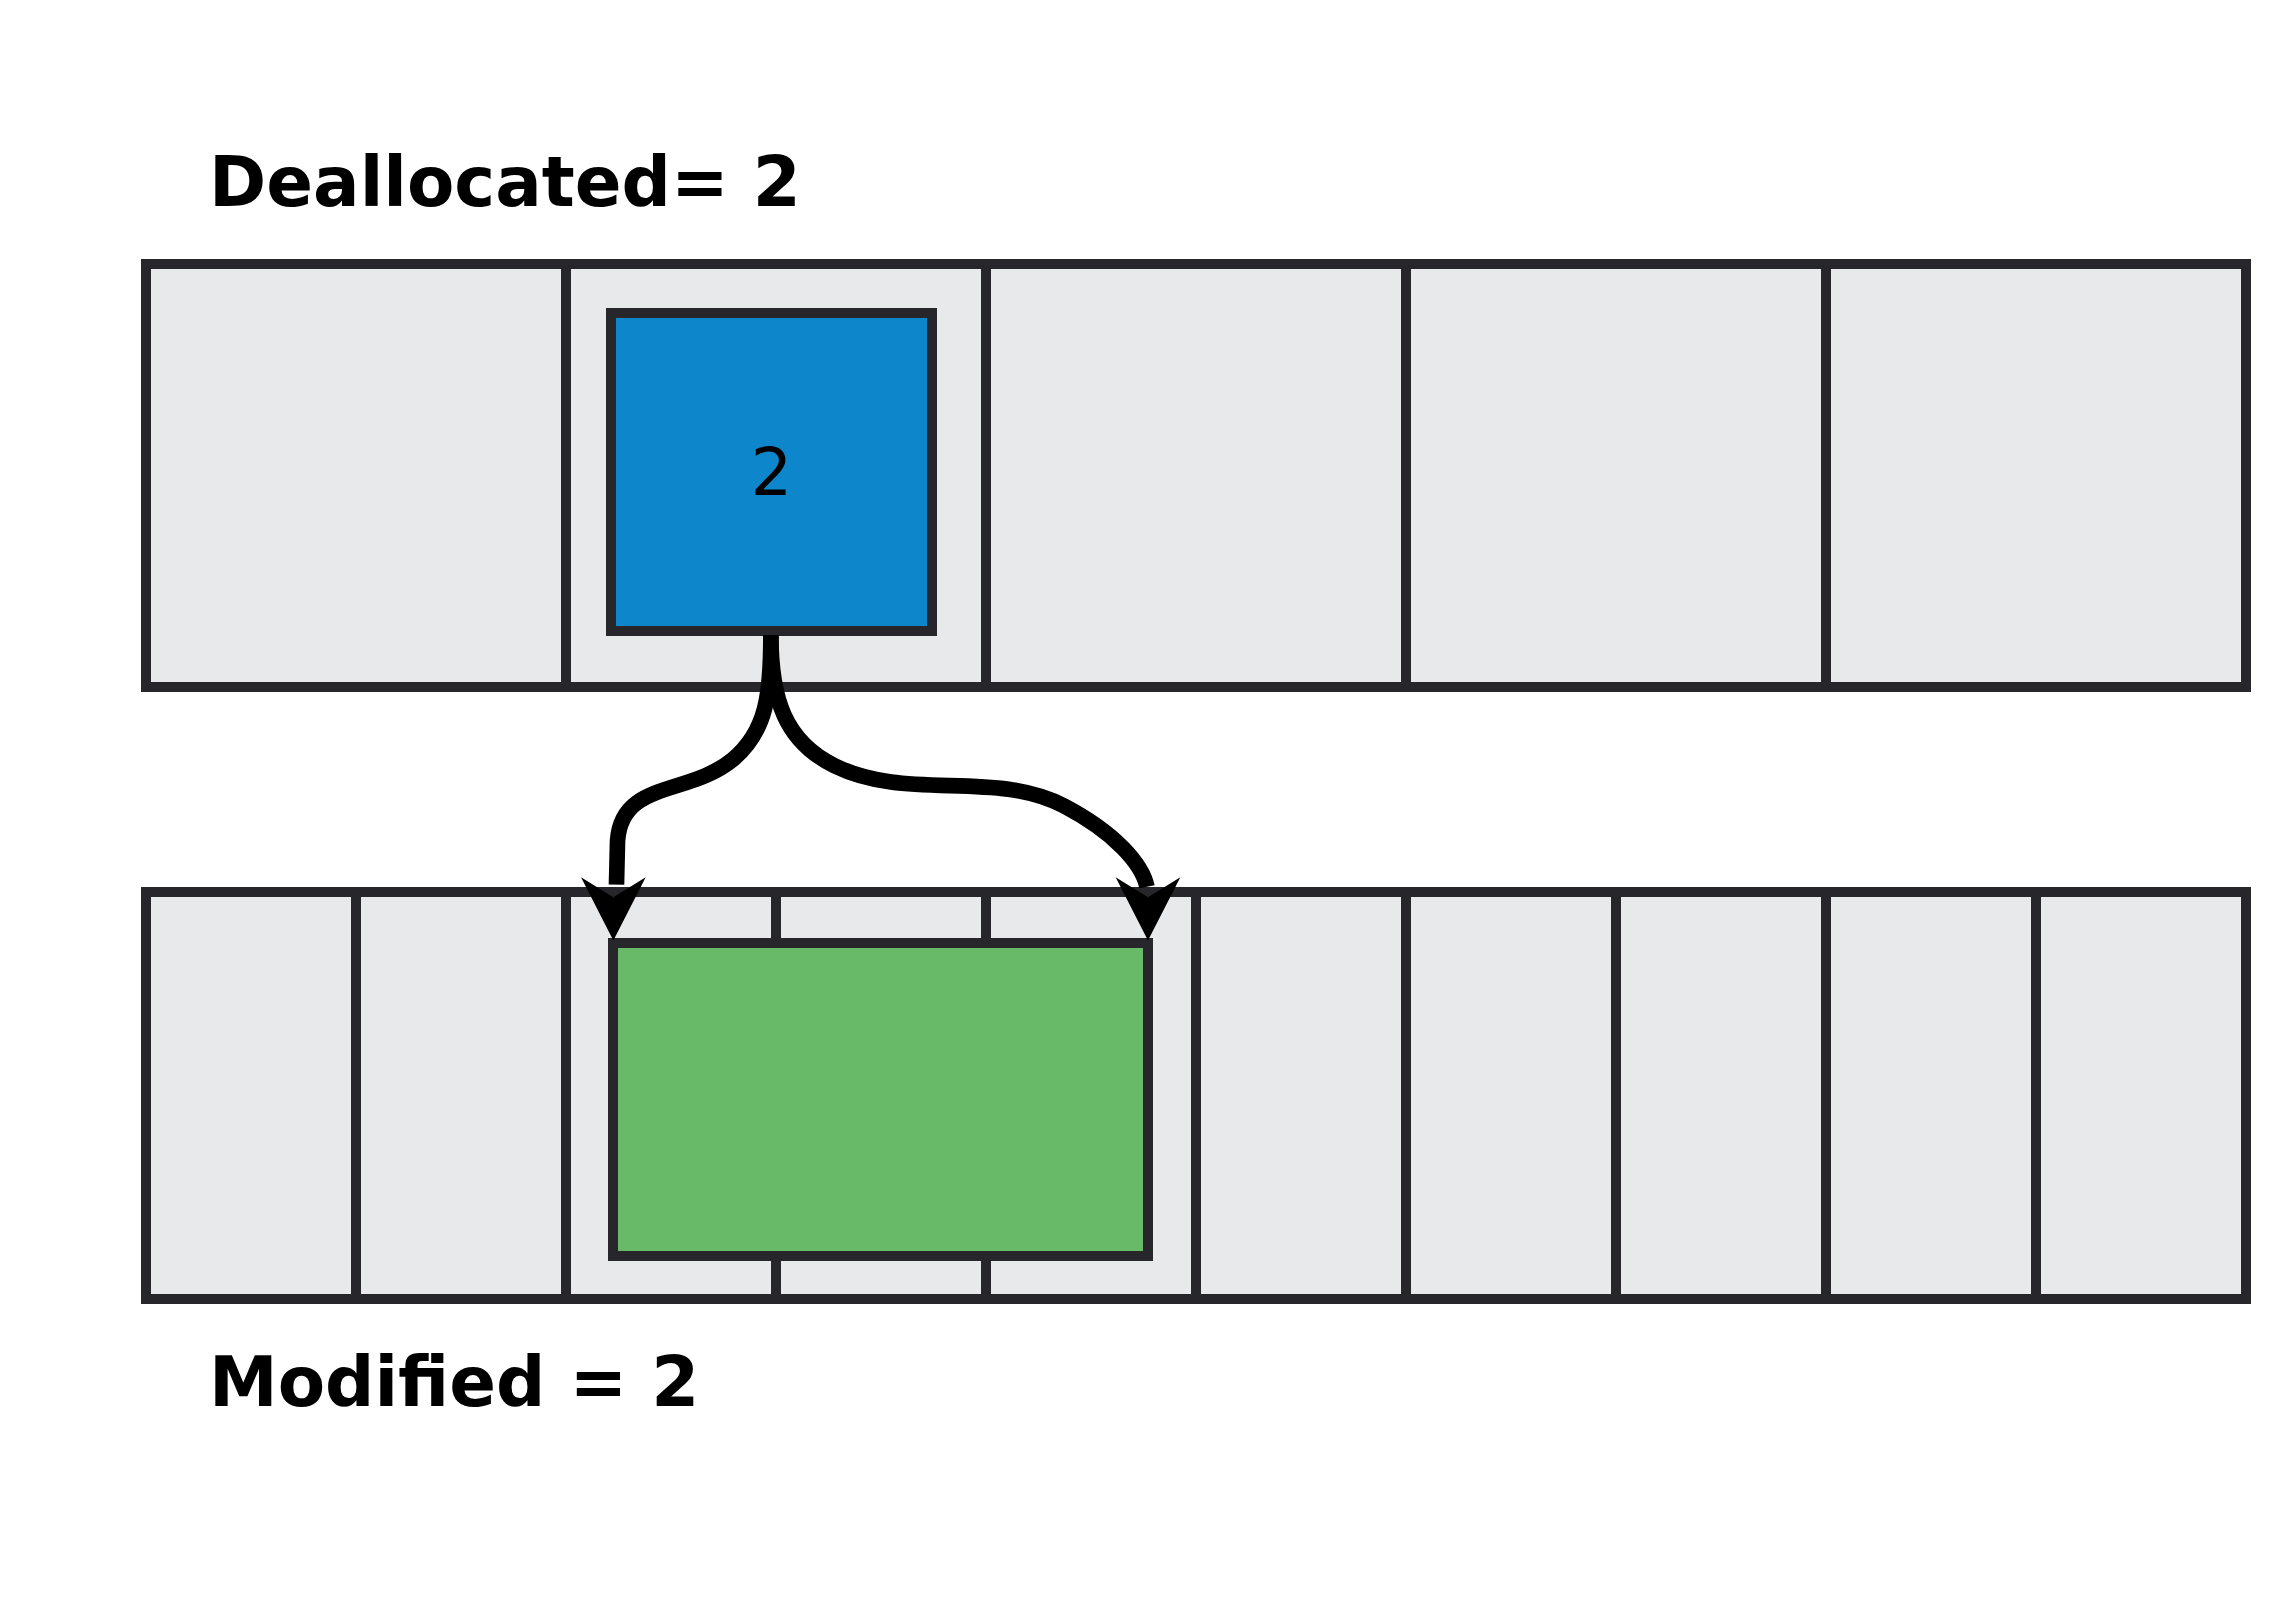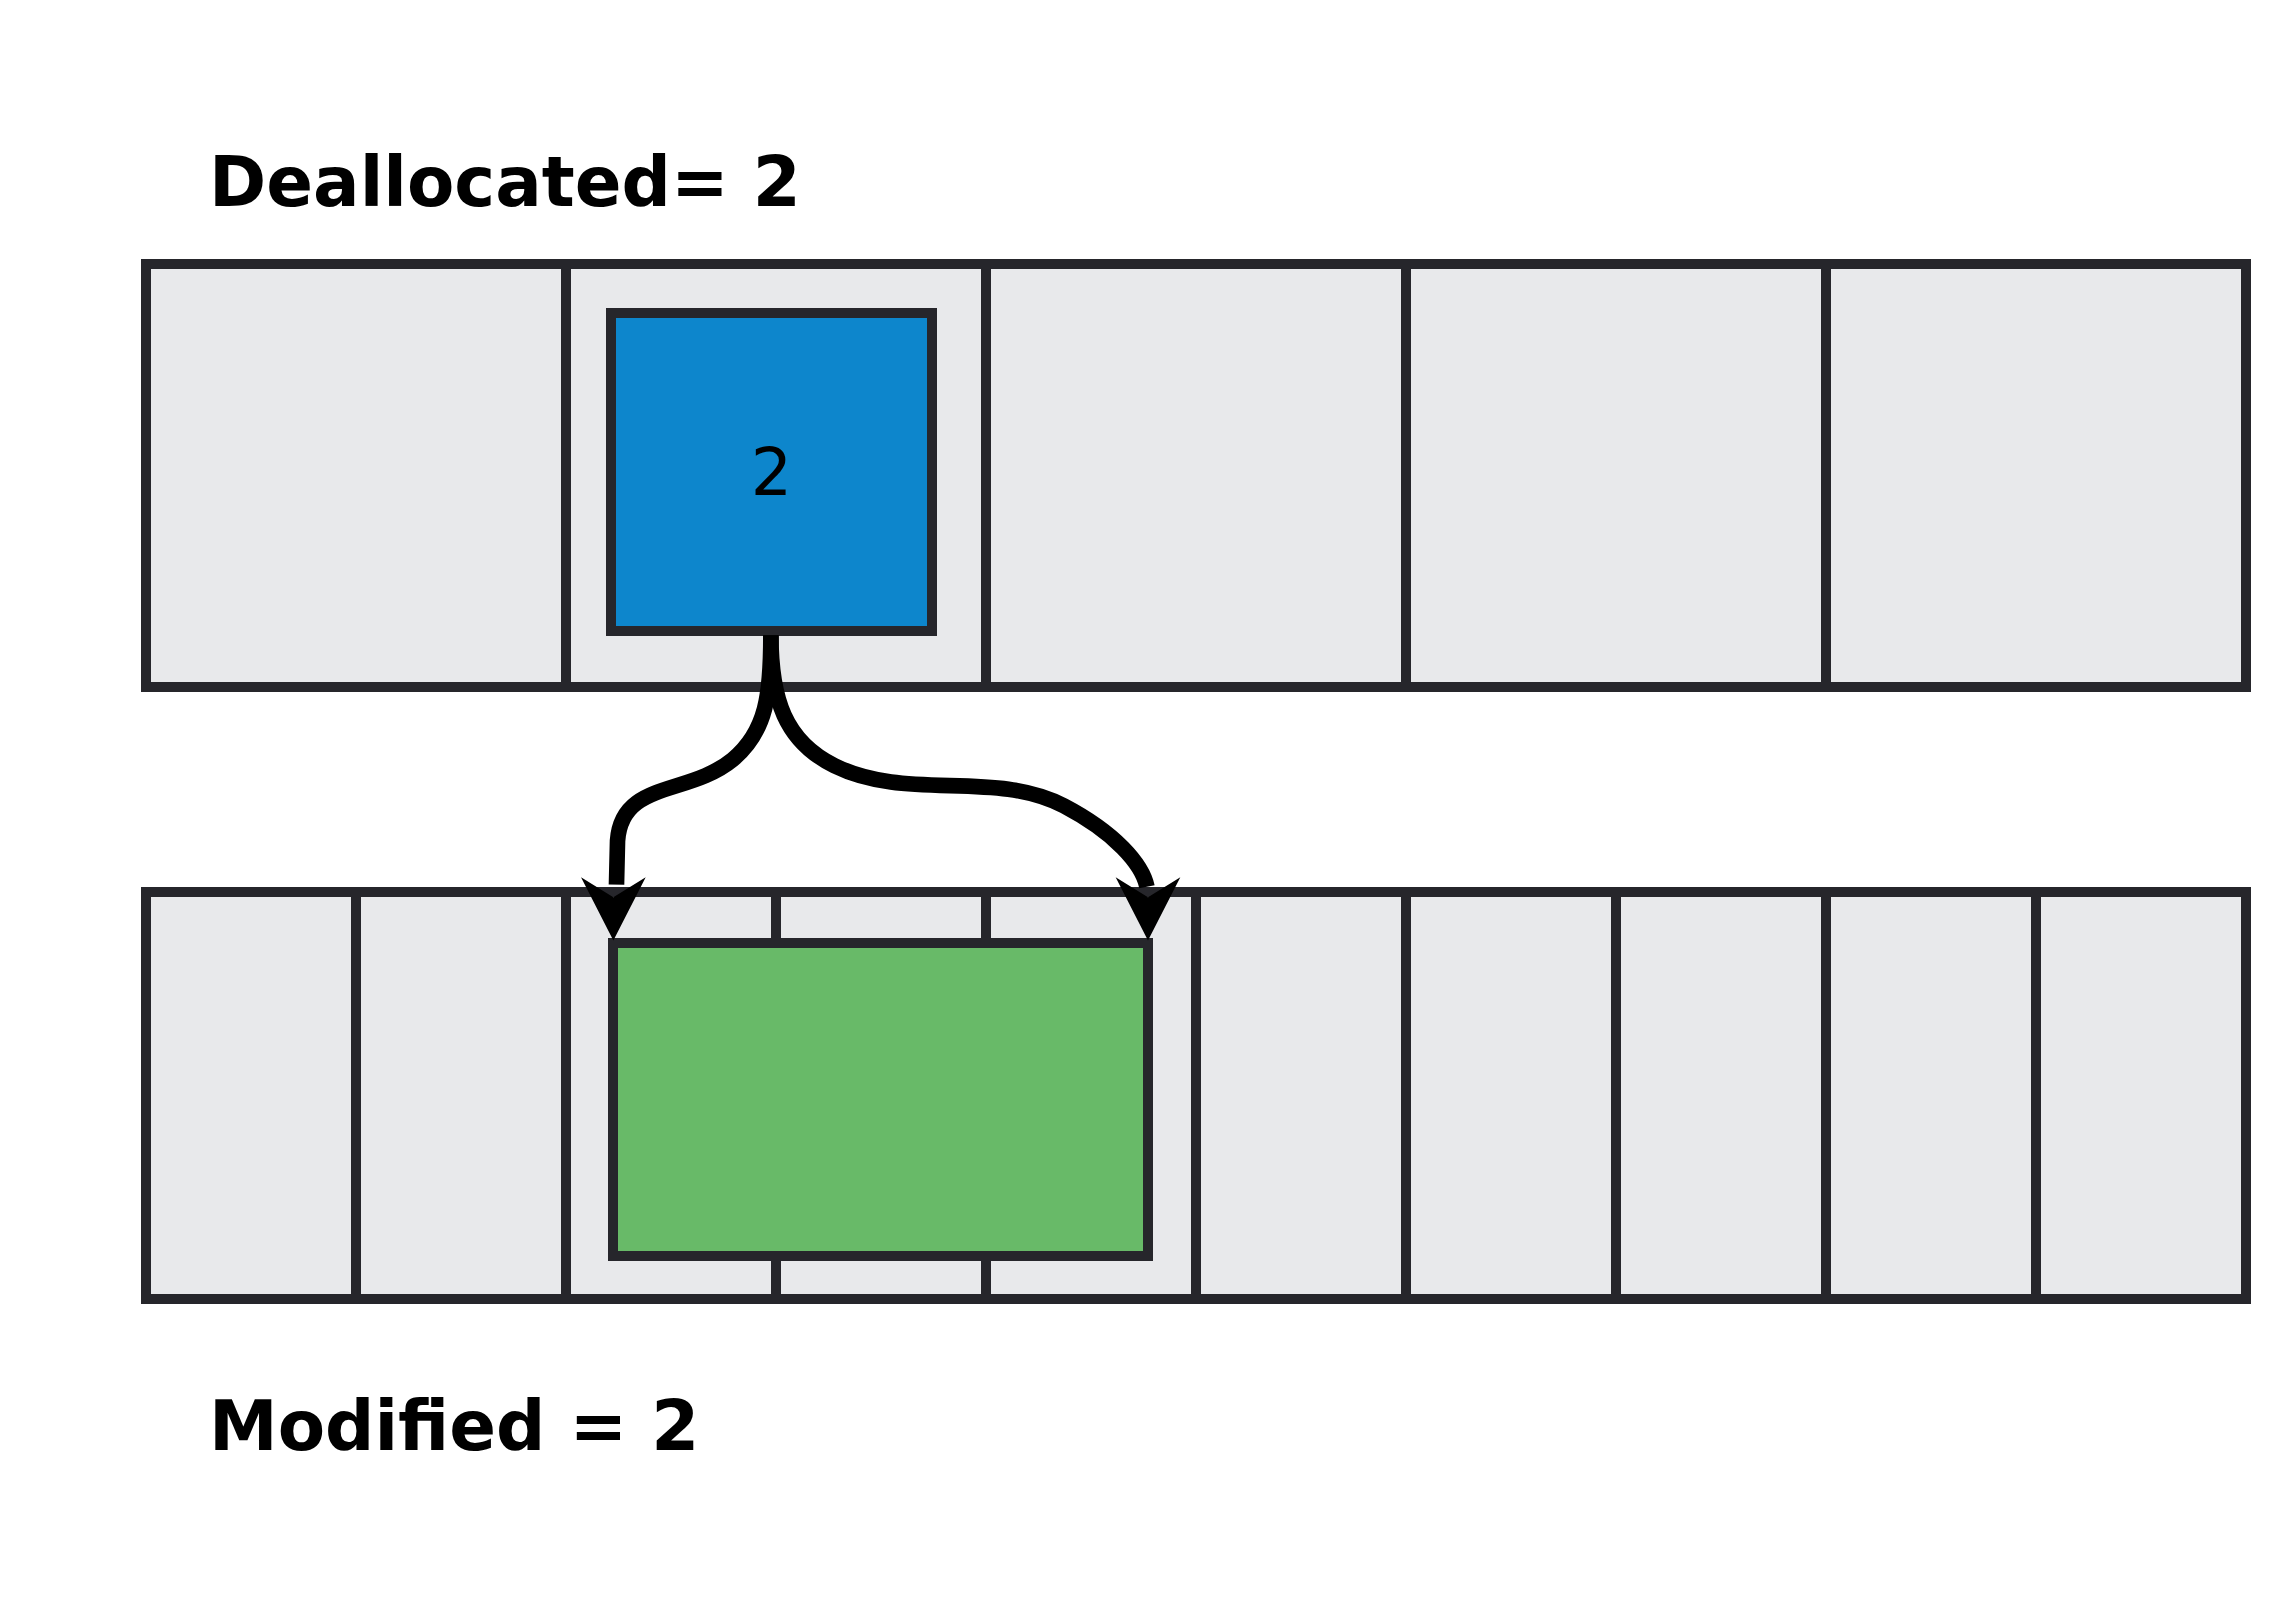--- a/index.html
+++ b/index.html
@@ -22,21 +22,21 @@
   .diagram-label{
     position:absolute;
     left:172px;
     font-weight:700;
     font-size:69px;
     line-height:1;
     color:var(--text);
     white-space:pre;
   }
   .label-top{top:148px;}
-  .label-bottom{top:1392px;}
+  .label-bottom{top:1348px;}
   .mem-row{
     position:absolute;
     left:104px;
     width:2110px;
     box-sizing:border-box;
     background:var(--border);
     padding:10.4px;
     display:flex;
     gap:10.4px;
   }

